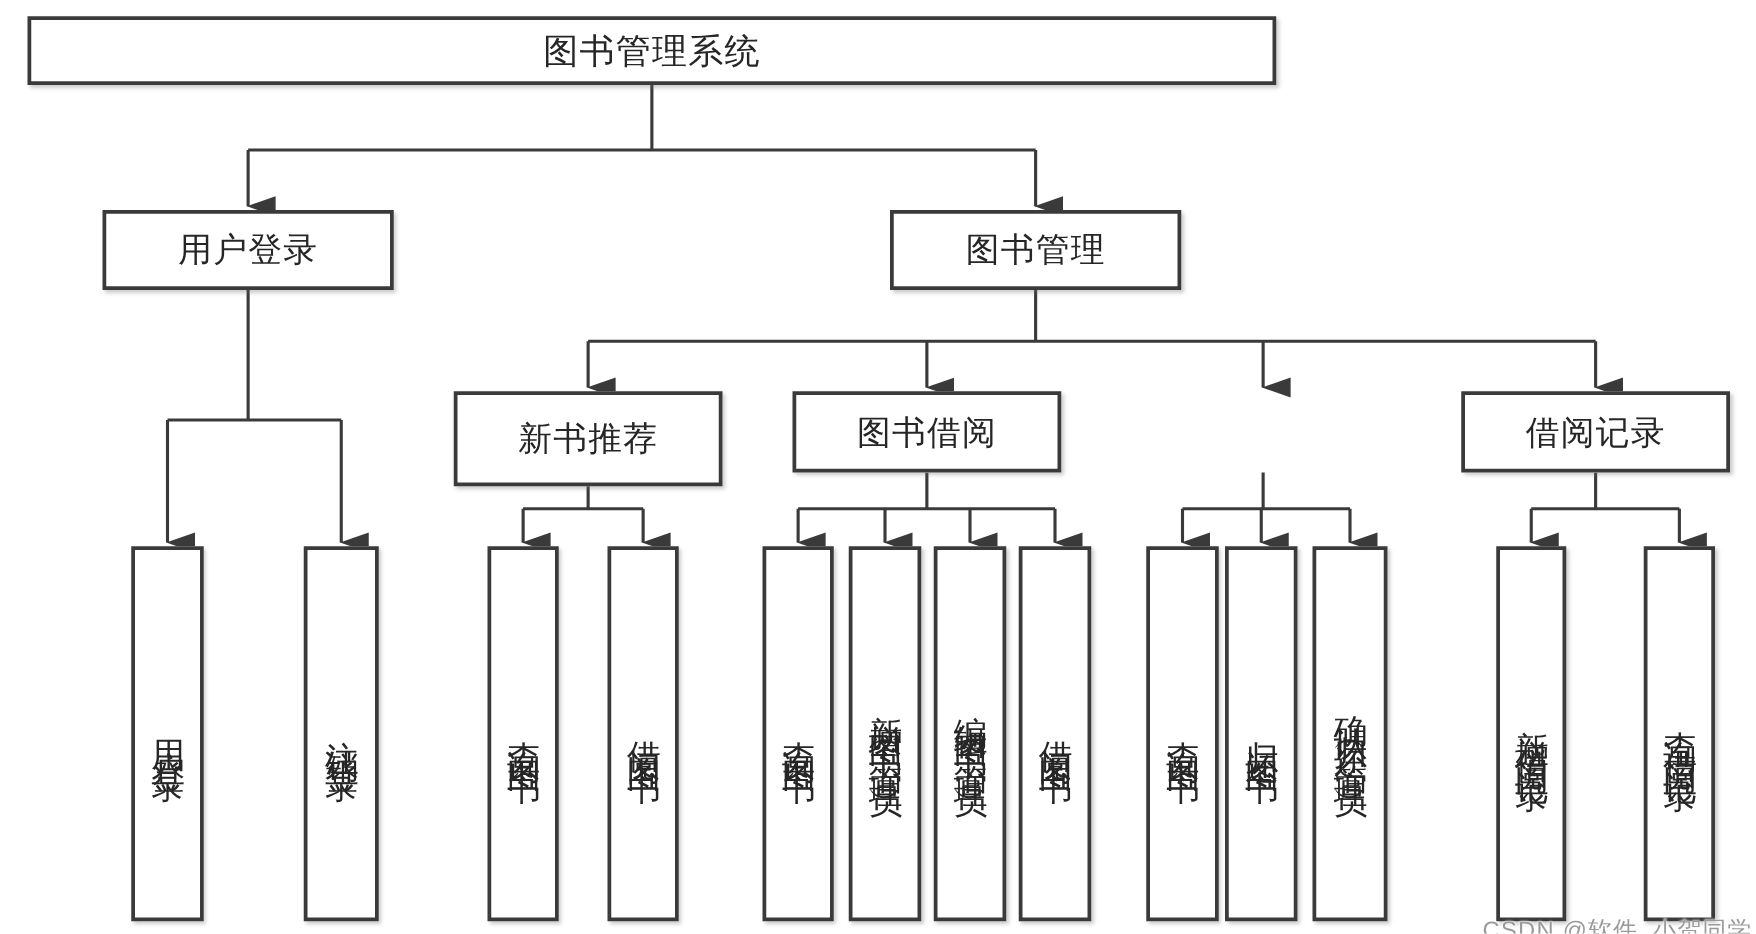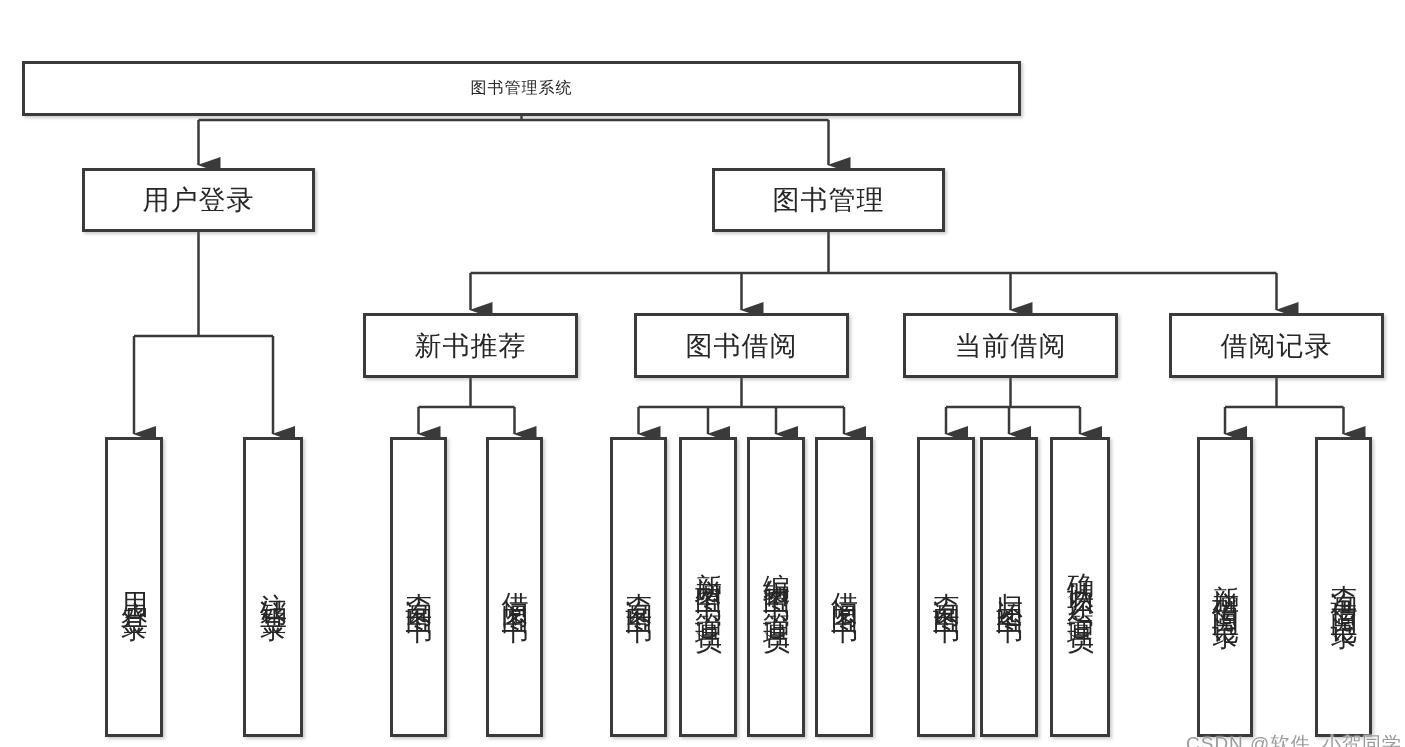--- a/index.html
+++ b/index.html
@@ -24,21 +24,21 @@
     box-sizing:border-box;
     border:3px solid var(--line);
     background:#fff;
     display:flex;align-items:center;justify-content:center;
     color:var(--text);
     font-size:27px;
     letter-spacing:1px;
     box-shadow:2px 2px 3px rgba(110,110,110,0.35);
     z-index:1;
   }
-  .node.lvl1{font-size:16px;margin-top:48px;}
+  .node.lvl1{font-size:28px;}
   .node.vert .label{
     writing-mode:vertical-rl;
     text-orientation:mixed;
     letter-spacing:8px;
     line-height:1;
     white-space:nowrap;
   }
   .watermark{
     position:absolute;
     left:1186px;top:712px;
@@ -122,28 +122,25 @@
     <span class="label">图书管理系统</span>
   </div>
 
   <div class="node" style="left:82px;top:168px;width:233px;height:64px;">
     <span class="label">用户登录</span>
   </div>
   <div class="node" style="left:712px;top:168px;width:233px;height:64px;">
     <span class="label">图书管理</span>
   </div>
 
-  <div class="node" style="left:363px;top:313px;width:215px;height:65px;">
+  <div class="node" style="left:363px;top:313px;width:215px;height:76px;">
     <span class="label">新书推荐</span>
   </div>
   <div class="node" style="left:634px;top:313px;width:215px;height:65px;">
     <span class="label">图书借阅</span>
-  </div>
-  <div class="node" style="left:903px;top:313px;width:215px;height:65px;">
-    <span class="label">当前借阅</span>
   </div>
   <div class="node" style="left:1169px;top:313px;width:215px;height:65px;">
     <span class="label">借阅记录</span>
   </div>
 
   <div class="node vert" style="left:105px;top:437px;width:58px;height:300px;">
     <span class="label">用户登录</span>
   </div>
   <div class="node vert" style="left:243px;top:437px;width:60px;height:300px;">
     <span class="label">注销登录</span>

